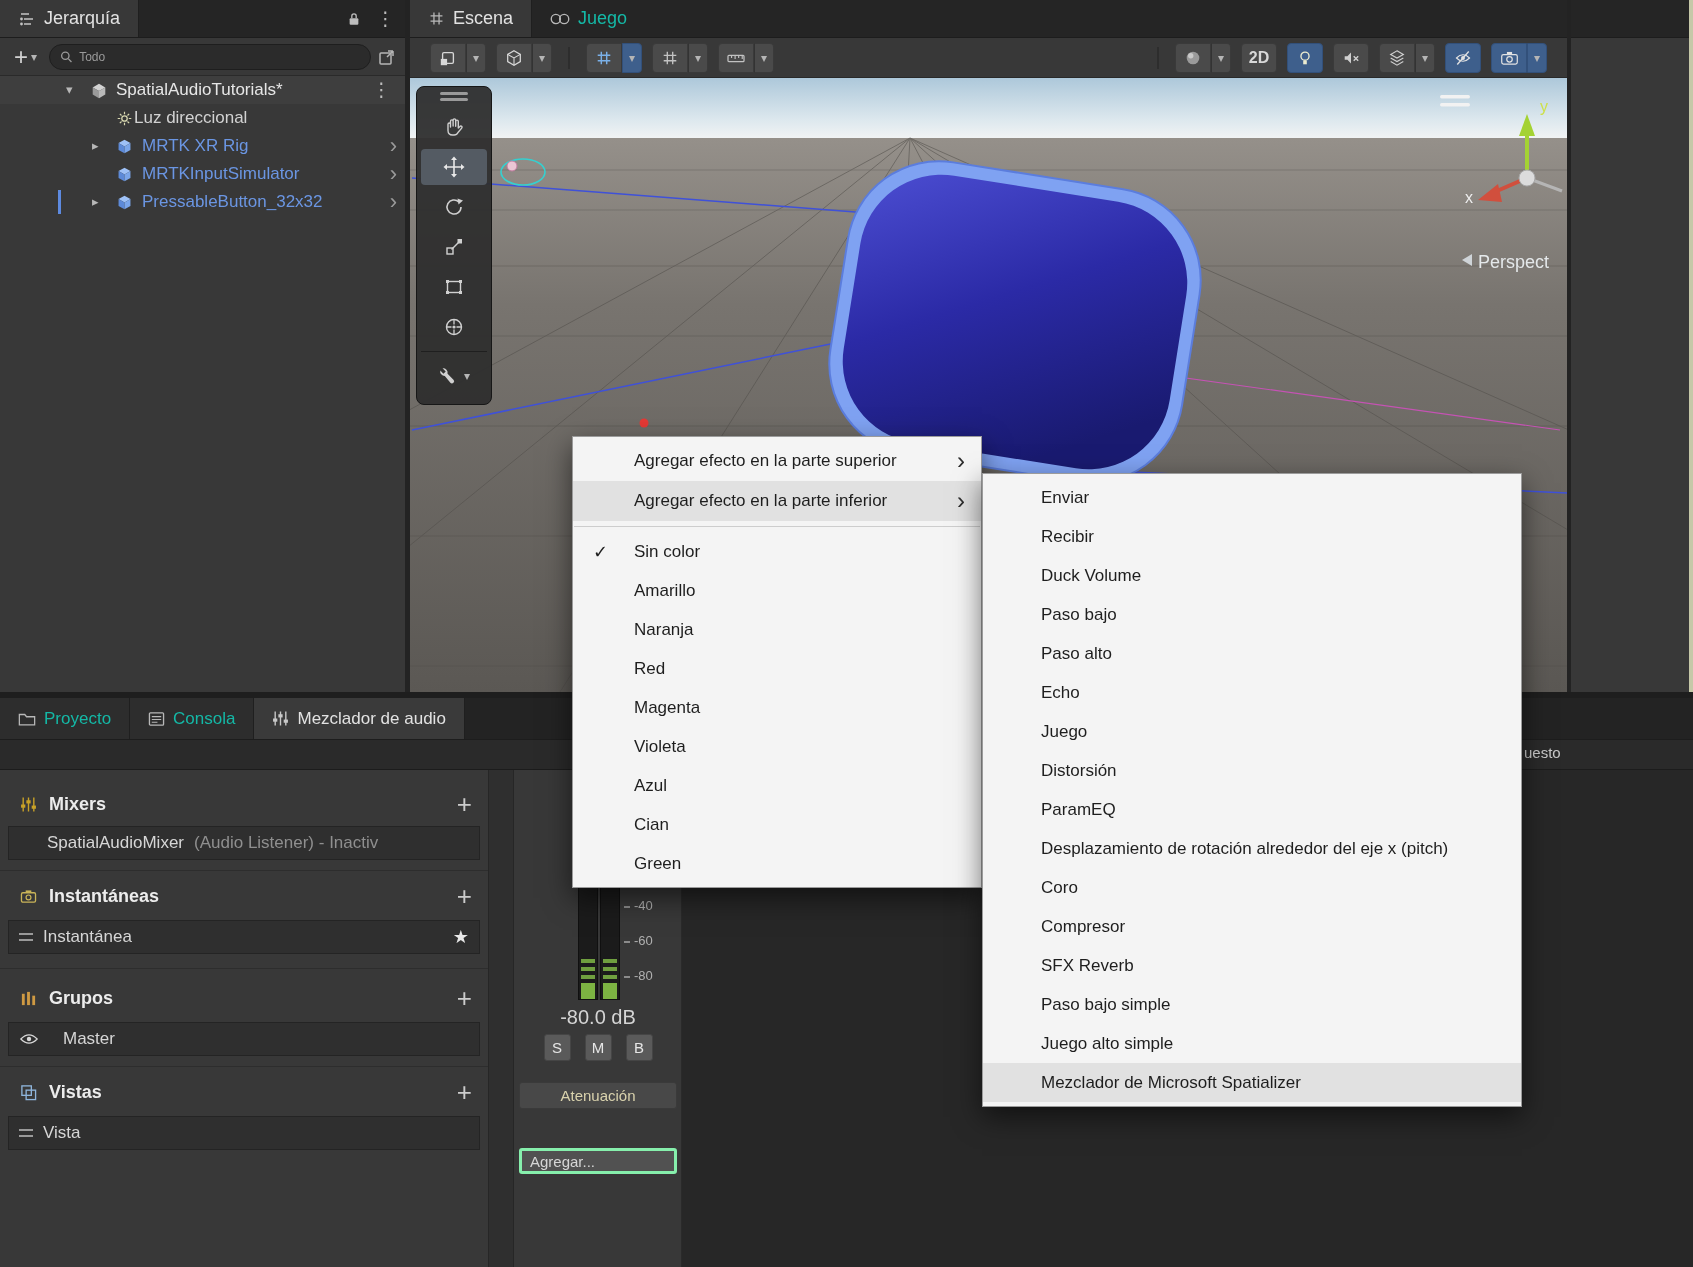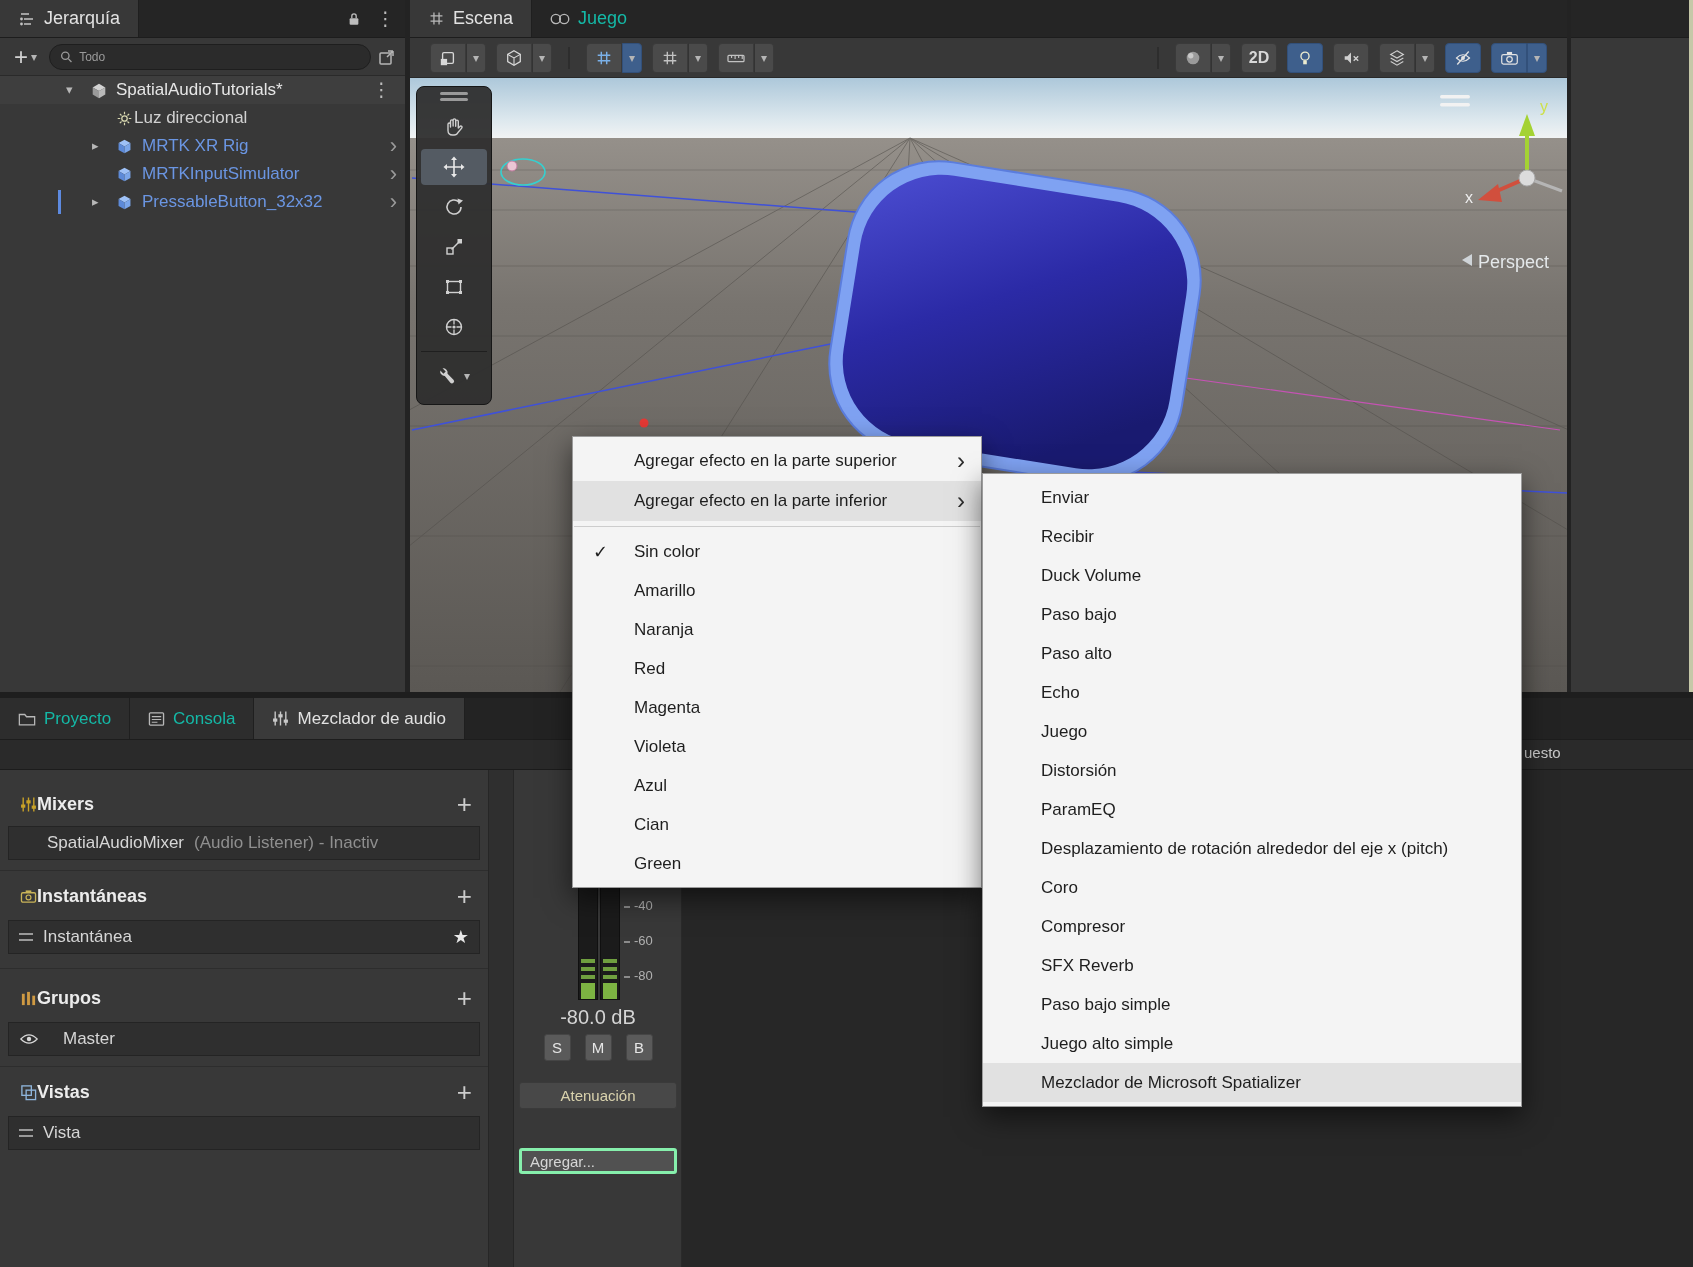--- a/index.html
+++ b/index.html
@@ -91,21 +91,21 @@
   #exposed-partial { position:absolute; left:1524px; top:4px; color:#c9c9c9; font-size:15px; }
   #mixer-body { position:absolute; left:0; top:72px; width:1693px; height:497px; }
   #mixer-left { position:absolute; left:0; top:0; width:488px; height:497px; background:#383838; }
   #mixer-gutter { position:absolute; left:488px; top:0; width:26px; height:497px; background:#2f2f2f;
     border-left:1px solid #262626; border-right:1px solid #262626; }
   #strip { position:absolute; left:514px; top:0; width:168px; height:497px; background:#383838;
     border-right:1px solid #2a2a2a; }
   #mixer-canvas { position:absolute; left:682px; top:0; width:1011px; height:497px; background:#272727; }
 
   .sec-head { position:absolute; left:0; width:488px; height:36px; display:flex; align-items:center;
-    padding:0 10px 0 20px; color:#ececec; font-size:18px; font-weight:bold; }
+    padding:0 10px 0 20px; gap:12px; color:#ececec; font-size:18px; font-weight:bold; }
   .sec-head .addbtn { margin-left:auto; color:#cccccc; font-size:26px; font-weight:normal; line-height:1; padding:0 6px; }
   .mrow { position:absolute; left:8px; width:472px; height:34px; background:#2f2f2f; border:1px solid #242424;
     display:flex; align-items:center; padding:0 10px; gap:10px; color:#d6d6d6; font-size:17px;
     white-space:nowrap; overflow:hidden; }
   .mrow .dim { color:#8f8f8f; }
   .mrow .right { margin-left:auto; }
   .handle { width:14px; height:8px; border-top:2px solid #9a9a9a; border-bottom:2px solid #9a9a9a; flex:0 0 auto; }
   .sec-sep { position:absolute; left:0; width:488px; height:1px; background:#2d2d2d; }
 
   

